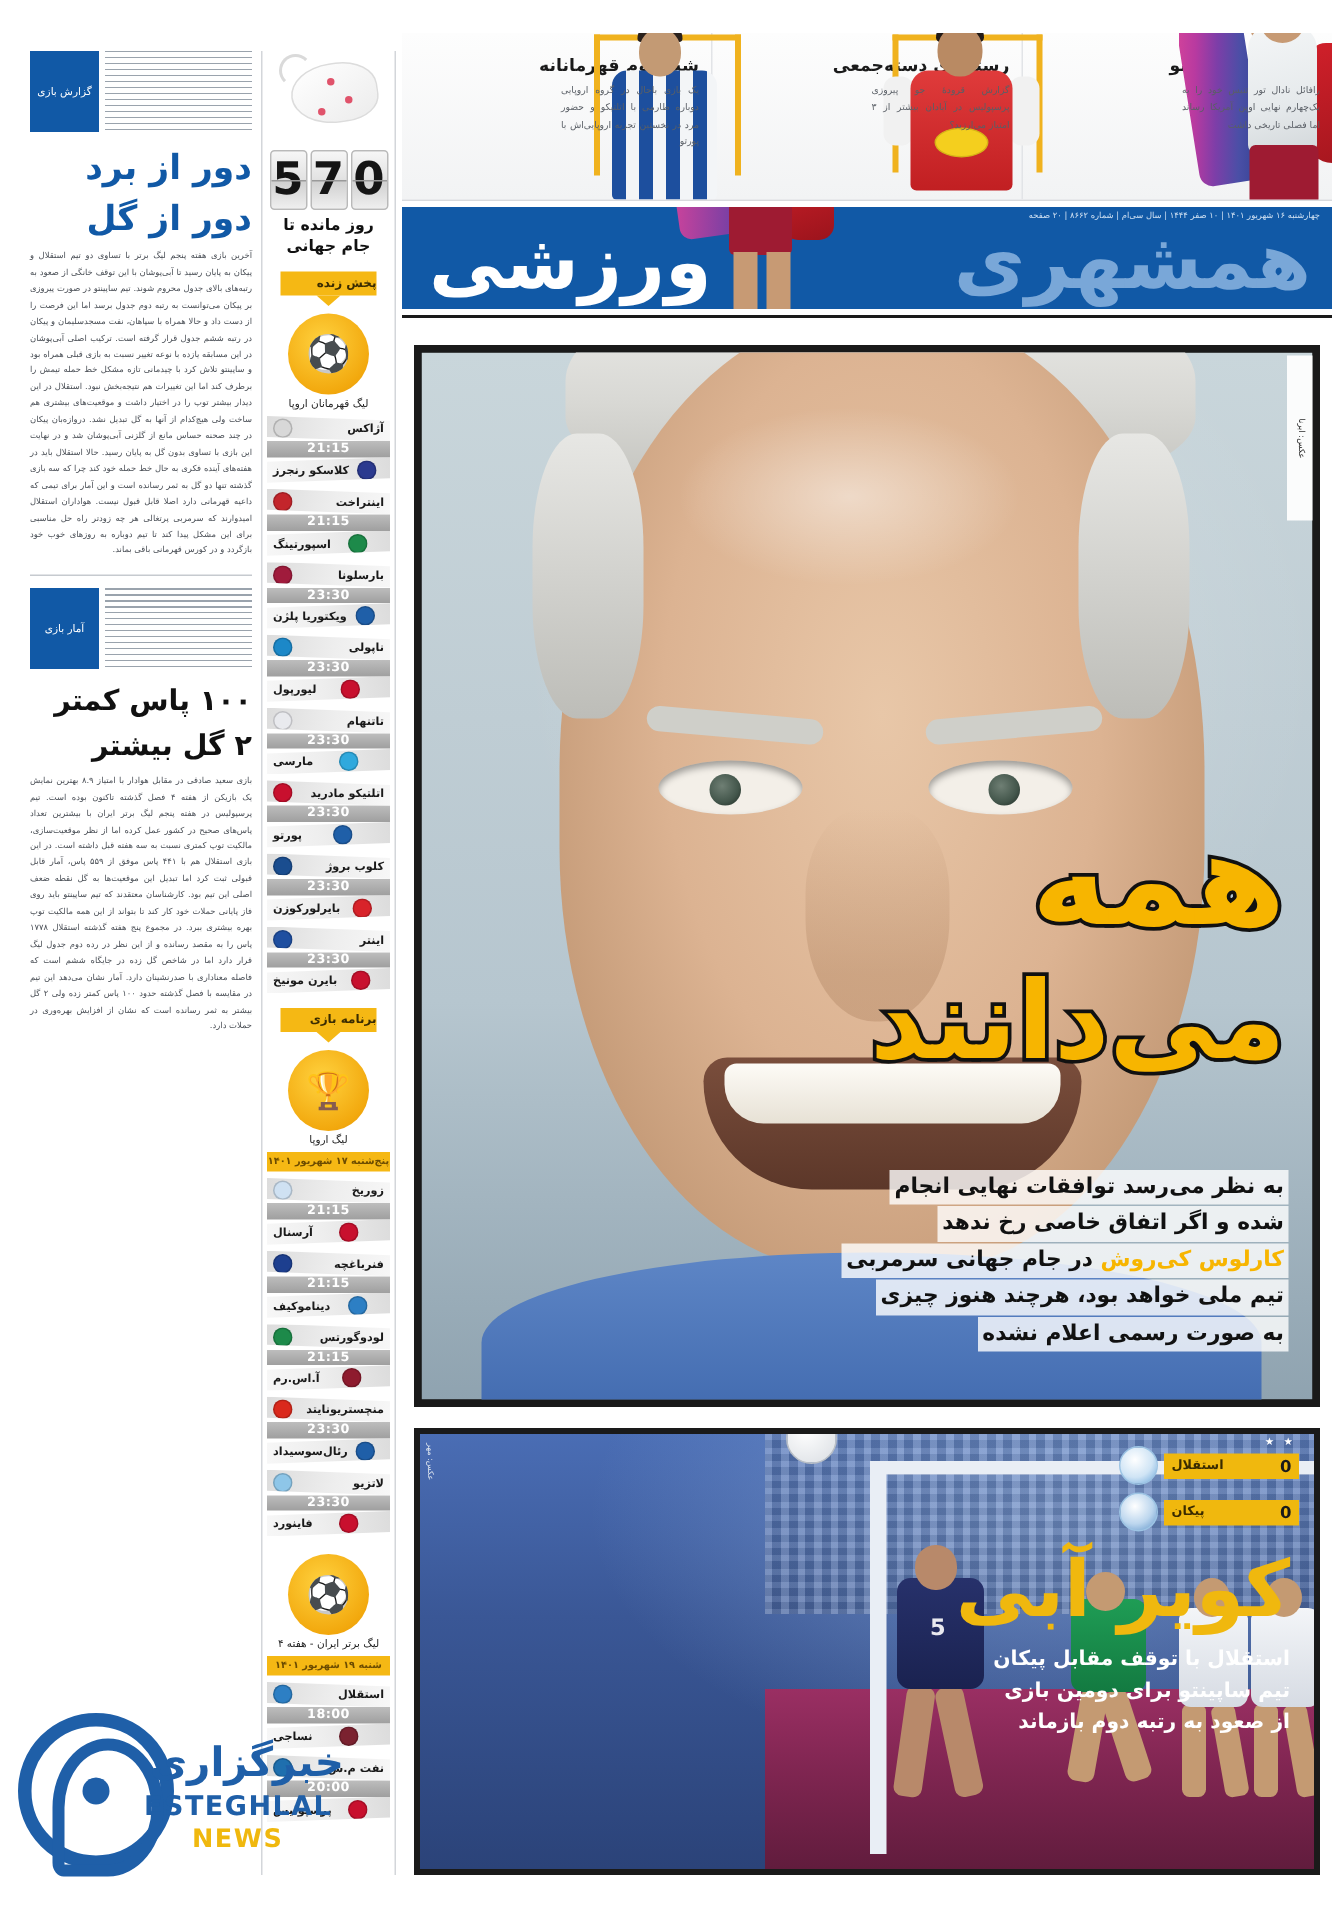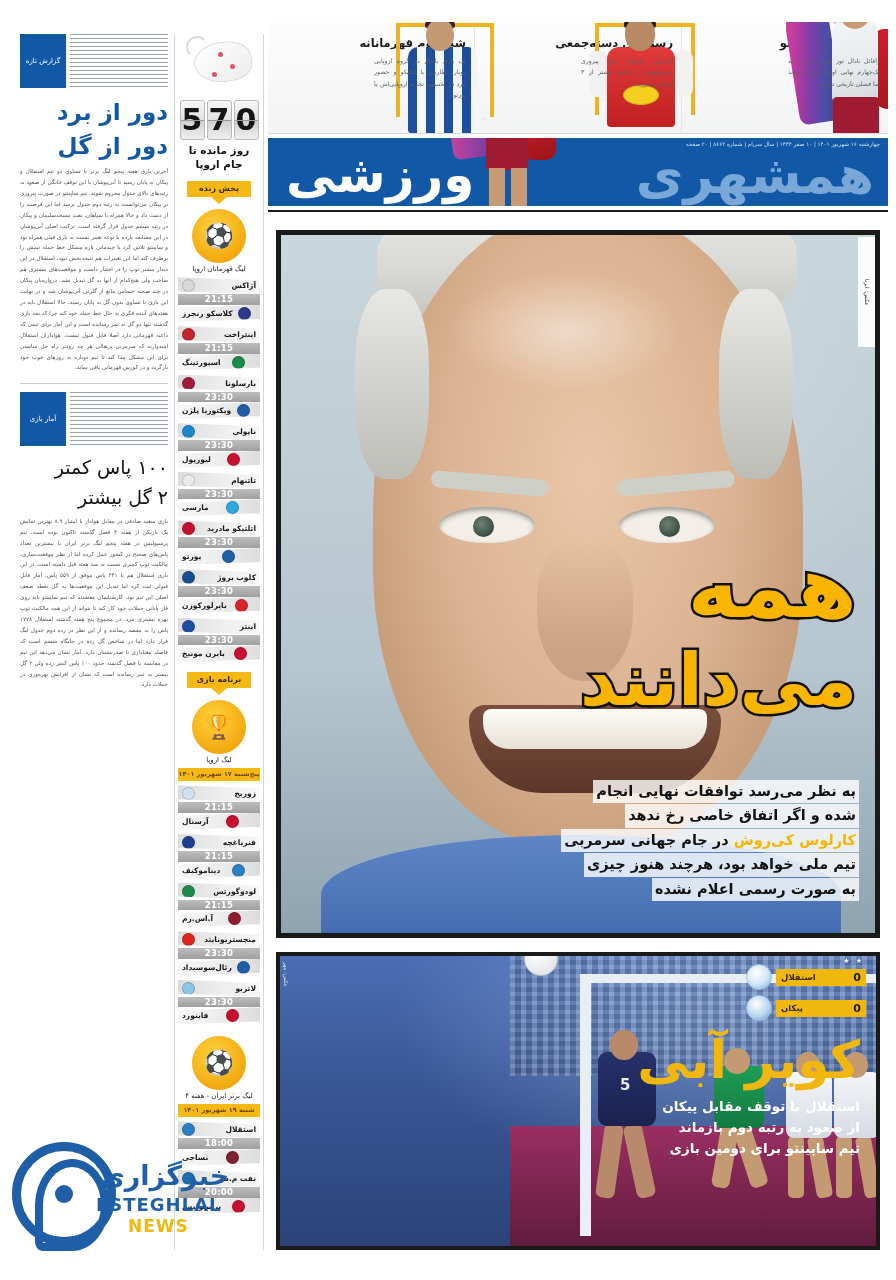--- a/index.html
+++ b/index.html
@@ -127,21 +127,21 @@
   .art-lines { flex:1; background: repeating-linear-gradient(180deg,#9aa3ad 0 1px,#ffffff 1px 4px); margin-left:4px; }
   .art-head {
     font-size: 23px; font-weight: bold; color: #1159a6; line-height: 1.22;
     text-align: right; letter-spacing: -0.8px; margin-bottom: 6px;
   }
   .art-body {
     font-size: 5.6px; line-height: 1.95; color: #4a4f56; text-align: justify;
     filter: blur(0.15px);
   }
   .hr-thin { height:1px; background:#c6cacf; margin: 10px 0 8px 0; }
-  .art-head-sm { font-size: 19px; font-weight:normal; color:#111; line-height:1.25; text-align:right; margin-bottom:6px; }
+  .art-head-sm { font-size: 19px; font-weight:bold; color:#111; line-height:1.25; text-align:right; margin-bottom:6px; }
 
   
   .matchbar {
     position: absolute; left: 174px; top: 34px; width: 90px; height: 1216px;
     border-right: 1px solid #d3d6da; border-left: 1px solid #d3d6da;
     background: #fff; padding: 0 3px;
   }
   .mascot { height: 64px; position: relative; }
   .mascot .body { position:absolute; left:16px; top:8px; width:58px; height:40px;
       background: linear-gradient(150deg,#ffffff,#ececec); border-radius: 50% 46% 40% 54%;
@@ -156,21 +156,21 @@
     border: 1px solid #b9b9b9;
     color: #151515; font-size: 30px; font-weight: bold;
     display:flex; align-items:center; justify-content:center; line-height:1;
     position: relative;
   }
   .flipdigit::after { content:''; position:absolute; left:0; right:0; top:49%; height:1px; background:#9a9a9a; }
   .countdown-label { text-align:center; font-size:10.5px; font-weight:bold; color:#111; line-height:1.3; margin-top:4px; }
 
   .sec-badge {
     margin: 10px auto 0 auto; width: 64px; background:#f5b814; color:#3a2c02;
-    font-size: 8px; font-weight: bold; text-align:center; padding:3px 0 4px 0;
+    font-size: 8px; font-weight: bold; padding:3px 0 4px 0;
     position: relative;
   }
   .sec-badge::after { content:''; position:absolute; left:50%; transform:translateX(-50%);
     bottom:-7px; border-left:8px solid transparent; border-right:8px solid transparent; border-top:7px solid #f5b814; }
   .comp-logo { margin: 12px auto 2px auto; width: 54px; height: 54px; border-radius: 50%;
     background: radial-gradient(circle at 42% 36%, #ffd23f 0%, #f2a80d 72%, #e0950a 100%);
     display:flex; align-items:center; justify-content:center; font-size: 24px; color:#3a2a00; }
   .comp-name { text-align:center; font-size:7px; font-weight:normal; color:#222; margin-bottom:4px; }
   .comp-date { text-align:center; font-size:6.5px; font-weight:bold; color:#6b4b00;
     background:#f5b814; padding:2px 0 3px 0; margin-bottom:4px; }
@@ -394,21 +394,21 @@
         <div class="leg l"></div>
         <div class="leg r"></div>
     </div>
     <div class="masthead-date">چهارشنبه ۱۶ شهریور ۱۴۰۱ | ۱۰ صفر ۱۴۴۴ | سال سی‌ام | شماره ۸۶۶۲ | ۲۰ صفحه</div>
   </div>
   <div class="masthead-rule"></div>
 
   <div class="leftcol">
 
     <div class="art-thumb">
-      <div class="art-tag">گزارش تازه</div>
+      <div class="art-tag">گزارش بازی</div>
       <div class="art-lines"></div>
     </div>
     <div class="art-head">دور از برد</div>
     <div class="art-head">دور از گل</div>
     <div class="art-body">آخرین بازی هفته پنجم لیگ برتر با تساوی دو تیم استقلال و پیکان به پایان رسید تا آبی‌پوشان با این توقف خانگی از صعود به رتبه‌های بالای جدول محروم شوند. تیم ساپینتو در صورت پیروزی بر پیکان می‌توانست به رتبه دوم جدول برسد اما این فرصت را از دست داد و حالا همراه با سپاهان، نفت مسجدسلیمان و پیکان در رتبه ششم جدول قرار گرفته است. ترکیب اصلی آبی‌پوشان در این مسابقه یازده با نوعه تغییر نسبت به بازی قبلی همراه بود و ساپینتو تلاش کرد با چیدمانی تازه مشکل خط حمله تیمش را برطرف کند اما این تغییرات هم نتیجه‌بخش نبود. استقلال در این دیدار بیشتر توپ را در اختیار داشت و موقعیت‌های بیشتری هم ساخت ولی هیچ‌کدام از آنها به گل تبدیل نشد. دروازه‌بان پیکان در چند صحنه حساس مانع از گلزنی آبی‌پوشان شد و در نهایت این بازی با تساوی بدون گل به پایان رسید. حالا استقلال باید در هفته‌های آینده فکری به حال خط حمله خود کند چرا که سه بازی گذشته تنها دو گل به ثمر رسانده است و این آمار برای تیمی که داعیه قهرمانی دارد اصلا قابل قبول نیست. هواداران استقلال امیدوارند که سرمربی پرتغالی هر چه زودتر راه حل مناسبی برای این مشکل پیدا کند تا تیم دوباره به روزهای خوب خود بازگردد و در کورس قهرمانی باقی بماند.</div>
 
     <div class="hr-thin"></div>
 
     <div class="art-thumb">
       <div class="art-tag">آمار بازی</div>
@@ -427,21 +427,21 @@
       <div class="dot" style="left:52px;top:30px"></div>
       <div class="dot" style="left:34px;top:38px"></div>
     </div>
     <div class="flipclock">
       <div class="flipdigit">0</div>
       <div class="flipdigit">7</div>
       <div class="flipdigit">5</div>
     </div>
     <div class="countdown-label">
       <div>روز مانده تا</div>
-      <div>جام اروپا</div>
+      <div>جام جهانی</div>
     </div>
 
     <div id="sections-host">
         <div class="sec-badge">پخش زنده</div>
         <div class="comp-logo">⚽</div>
         <div class="comp-name">لیگ قهرمانان اروپا</div>
         <div class="match">
           <div class="team-row">
             <span class="team-name">آژاکس</span>
             <span class="crest" style="background: rgb(216, 216, 216);"></span>
@@ -700,22 +700,22 @@
           <span class="sb-score">0</span>
           <span class="sb-team">پیکان</span>
         </div>
         <div class="sb-crest" style="background:radial-gradient(circle at 40% 34%,#ffffff,#bcd6ee 55%,#5d93c9 100%)"></div>
       </div>
     </div>
 
     <div class="bottom-title">کویر آبی</div>
     <div class="bottom-sub">
       <div>استقلال با توقف مقابل پیکان</div>
+      <div>تیم ساپینتو برای دومین بازی</div>
       <div>از صعود به رتبه دوم بازماند</div>
-      <div>تیم ساپینتو برای دومین بازی</div>
     </div>
   </div>
 
   <div class="watermark">
     <div class="wm-globe"></div>
     <div class="wm-fa">خبرگزاری</div>
     <div class="wm-en">ESTEGHLAL</div>
     <div class="wm-en2">NEWS</div>
   </div>
 

